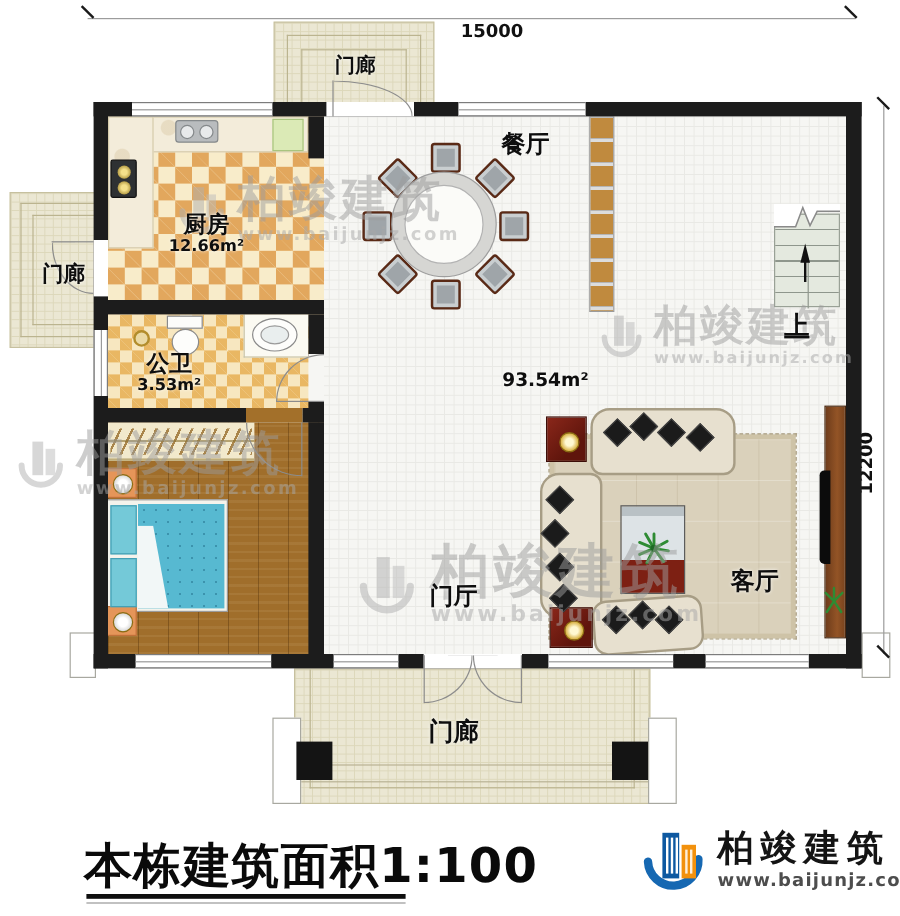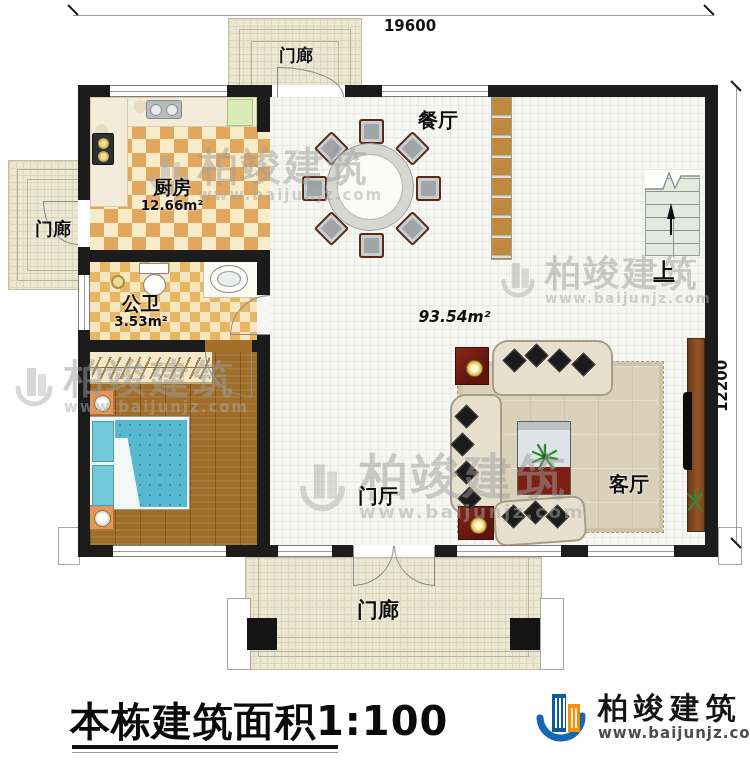--- a/index.html
+++ b/index.html
@@ -78,21 +78,21 @@
   .fh{position:absolute;left:122px;top:621px;font-size:18px;font-weight:bold;color:#111;z-index:50;}
 </style>
 </head>
 <body>
 
 <div id="plan">
 
   <div class="dimline" style="left:73px;top:15px;width:640px;height:1px;"></div>
   <div class="tick" style="left:66px;top:9px;"></div>
   <div class="tick" style="left:702px;top:9px;"></div>
-  <div class="dimlab" style="left:375px;top:17px;width:70px;">19600</div>
+  <div class="dimlab" style="left:375px;top:17px;width:70px;">15000</div>
   <div class="dimline" style="left:736px;top:88px;width:1px;height:457px;"></div>
   <div class="tick" style="left:729px;top:85px;"></div>
   <div class="tick" style="left:729px;top:542px;"></div>
   <div class="dimlab" style="left:692px;top:377px;width:60px;transform:rotate(-90deg);">12200</div>
 
   <div class="porch" style="left:228px;top:18px;width:132px;height:67px;">
     <div class="pinner" style="left:10px;top:10px;right:10px;bottom:0;border-bottom:none;"></div>
     <div class="pinner" style="left:22px;top:22px;right:22px;bottom:0;border-bottom:none;"></div>
   </div>
   <div class="porch" style="left:8px;top:160px;width:70px;height:128px;">
@@ -278,21 +278,21 @@
   </div>
   <div class="rlabel" style="left:122px;top:177px;width:100px;">
     <div class="rname">厨房</div>
     <div class="rarea">12.66m²</div>
   </div>
   <div class="rlabel" style="left:96px;top:293px;width:90px;">
     <div class="rname">公卫</div>
     <div class="rarea">3.53m²</div>
   </div>
   <div class="rlabel" style="left:412px;top:309px;width:85px;">
-    <div class="rarea" style="font-size:15.5px;font-style:italic;">93.54m²</div>
+    <div class="rarea" style="font-size:15.5px;">93.54m²</div>
   </div>
   <div class="rlabel" style="left:347px;top:485px;width:62px;">
     <div class="rname" style="font-size:20px;">门厅</div>
   </div>
   <div class="rlabel" style="left:598px;top:473px;width:62px;">
     <div class="rname" style="font-size:20px;">客厅</div>
   </div>
   <div class="rlabel" style="left:650px;top:260px;width:28px;">
     <div class="rname" style="font-size:21px;text-decoration:underline;">上</div>
   </div>

